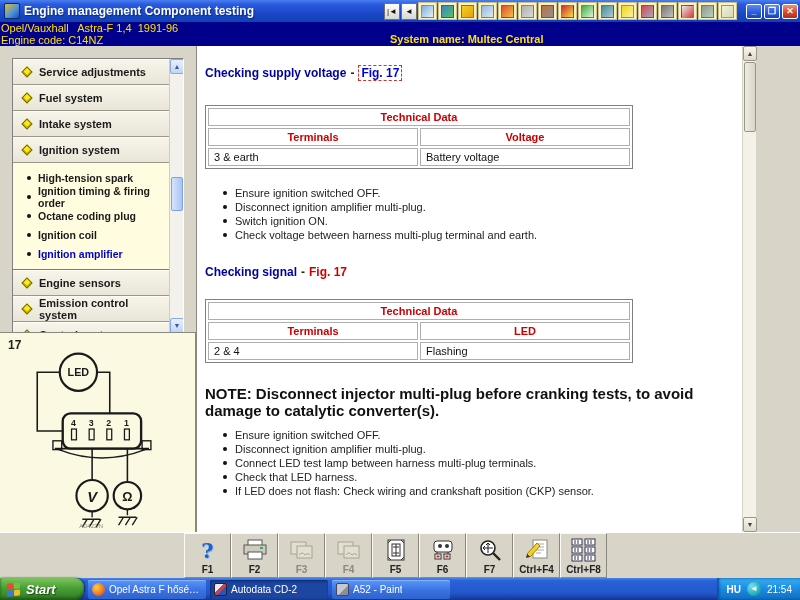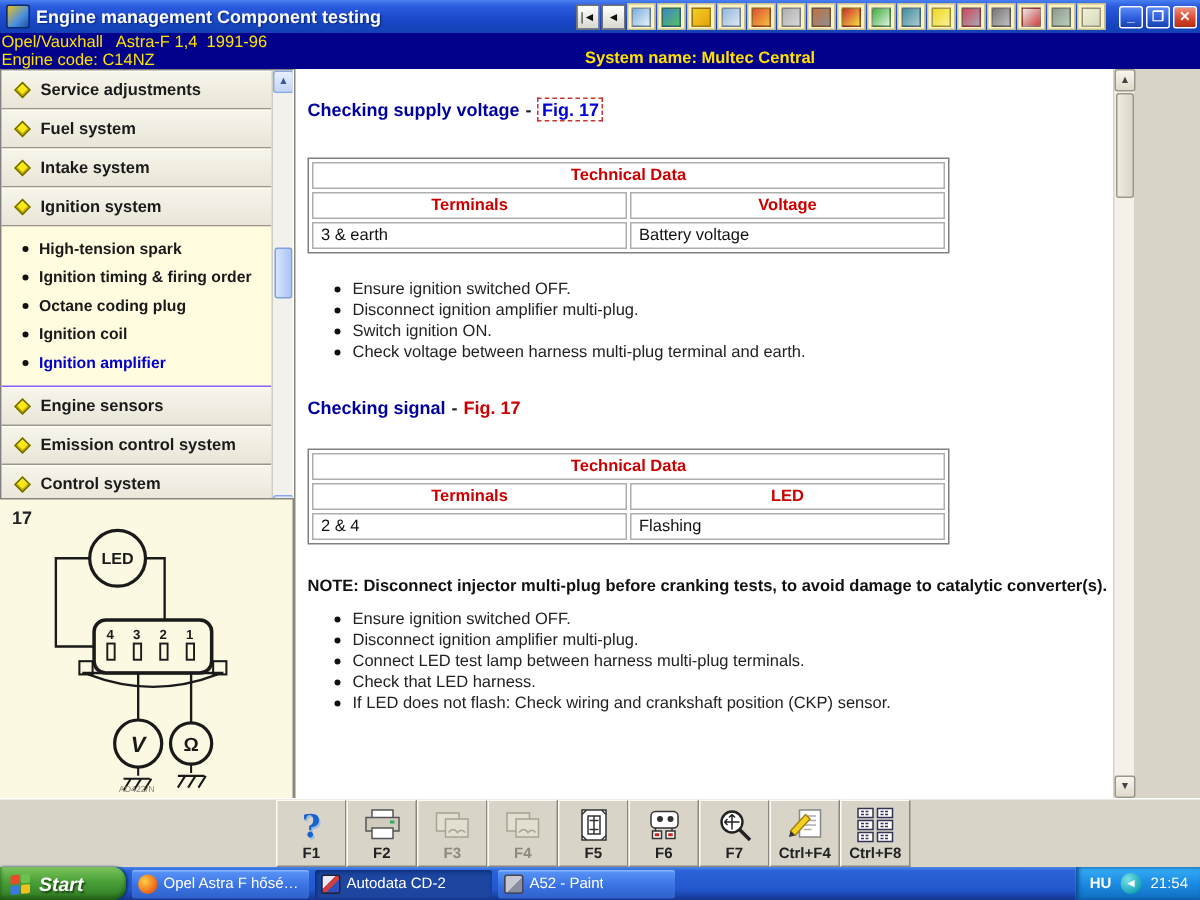--- a/index.html
+++ b/index.html
@@ -23,21 +23,21 @@
     font-size:9px; line-height:13px; text-align:center; font-weight:bold;
     background:linear-gradient(#5a8af5,#2a5ad8 60%,#1a44b0); }
   .win-btn.close { background:linear-gradient(#f09078,#d8442a 60%,#b03014); }
 
   
   #header { position:absolute; left:0; top:22px; width:800px; height:24px; background:#00008b; color:#ffe000; }
   .vehicle-block { position:absolute; left:1px; top:0; font-size:11px; font-weight:normal; line-height:12px; white-space:pre; }
   .system-name { position:absolute; left:390px; top:11px; font-size:11px; font-weight:bold; }
 
   
-  #sidebar { position:absolute; left:0; top:46px; width:196px; height:300px; background:#d8d4c8; padding:0;border-radius:11px; }
+  #sidebar { position:absolute; left:0; top:46px; width:196px; height:300px; background:#d8d4c8; padding:12px;border-radius:11px; }
   #navlist { position:relative; width:100%; height:100%; background:#efecdf;
     border-top:1px solid #808080; border-left:1px solid #808080; border-right:1px solid #fff; border-bottom:1px solid #fff; overflow:hidden; }
   .nav-inner { position:absolute; left:0; top:0; right:14px; }
   .nav-item { height:26px; display:flex; align-items:center; gap:8px; padding-left:10px;
     background:linear-gradient(#f7f4ea,#e9e5d8); border-top:1px solid #fffdf4; border-bottom:1px solid #9a968a; cursor:pointer; }
   .nav-item .label { font-size:11px; font-weight:bold; color:#1a1a1a; }
   .diamond { width:8px; height:8px; background:#ffe818; border:1px solid #6a6a00; transform:rotate(45deg); flex:0 0 auto; box-shadow:inset -1px -1px 0 #c8a800; }
   .sub-panel { background:#fffcdf; padding:5px 0 6px 0; border-bottom:1px solid #8b5cf6; }
   .sub-item { height:19px; display:flex; align-items:center; gap:7px; padding-left:14px; cursor:pointer; }
   .sub-item .dot { width:4px; height:4px; border-radius:50%; background:#111; flex:0 0 auto; }
@@ -65,21 +65,21 @@
   .fig-link.focused { border:1px dashed #cc3333; padding:0 2px; }
   .fig-link.plain { color:#cc0000; }
   table.tech { border:1px solid #808080; border-collapse:separate; border-spacing:2px; width:428px; background:#fff; }
   table.tech td { border:1px solid #aeaeae; font-size:11px; padding:2px 5px; height:17px; background:#fff; }
   td.t-title { text-align:center; font-weight:bold; color:#cc0000; }
   td.t-head { text-align:center; font-weight:bold; color:#cc0000; width:50%; }
   td.t-cell { color:#111; }
   .bullets { list-style:none; margin:18px 16px 0 14px; }
   .bullets li { position:relative; padding-left:16px; font-size:11px; color:#222; margin:2px 0; }
   .bullets li::before { content:""; position:absolute; left:4px; top:4px; width:4px; height:4px; border-radius:50%; background:#111; }
-  .note { margin-top:22px; font-size:11px; font-weight:bold; color:#111; }
+  .note { margin-top:22px; font-size:15px; font-weight:bold; color:#111; }
   .mt25 { margin-top:25px; } .mt24 { margin-top:24px; } .mt20 { margin-top:20px; } .mt10 { margin-top:10px; }
   #content .sb-v { background:#f4f2e8; border-left:1px solid #d6d3c6; }
   #content .sb-btn { background:linear-gradient(#f8f6ee,#dedacb); border:1px solid #9a968a; color:#444; }
   #content .sb-thumb { background:linear-gradient(90deg,#efede2,#d9d5c6); border:1px solid #9a968a; }
 
   
   #ftoolbar { position:absolute; left:0; top:532px; width:800px; height:46px; background:#d8d4c8; border-top:1px solid #fff; display:flex; padding-left:184px; }
   .fkey { width:47px; height:45px; border:1px solid; border-color:#fbfaf4 #8a887c #8a887c #fbfaf4; background:#d8d4c8;
     display:flex; flex-direction:column; align-items:center; justify-content:flex-end; padding-bottom:1px; cursor:pointer; }
   .fkey-icon { height:28px; display:flex; align-items:center; justify-content:center; }

